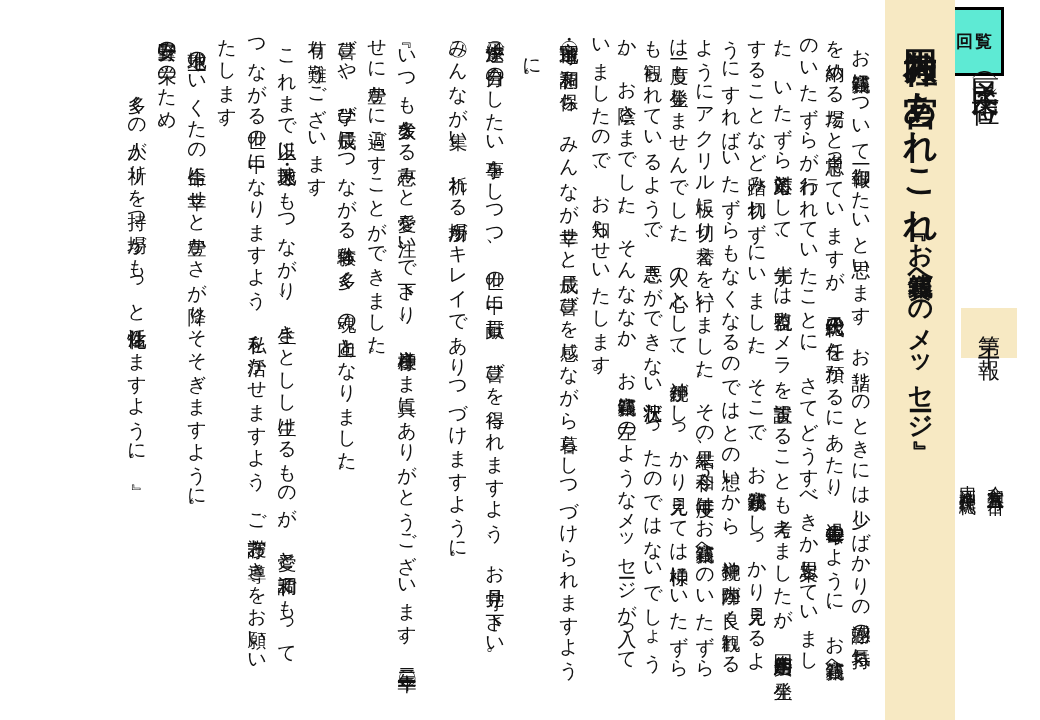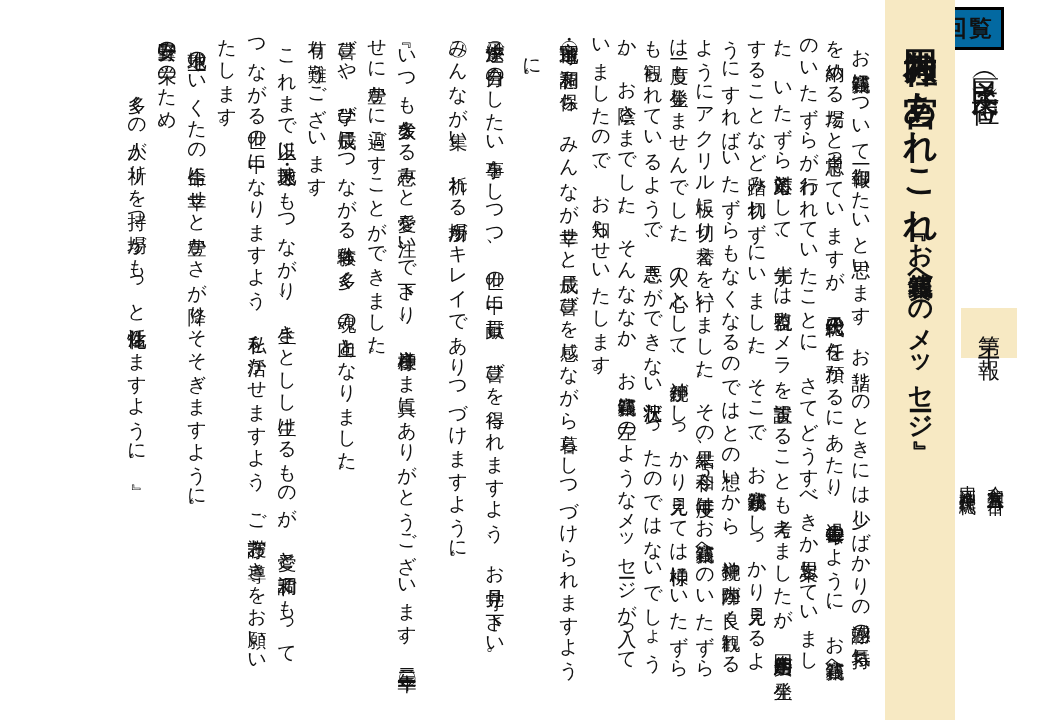--- a/index.html
+++ b/index.html
@@ -16,24 +16,24 @@
     background: #ffffff;
     overflow: hidden;
   }
   .v {
     writing-mode: vertical-rl;
     text-orientation: upright;
   }
   
   .kairan {
     position: absolute; top: 7px; right: 36px;
-    background: #0369a1;
+    background: #5eead4;
     border: 3px solid #000;
-    padding: 3px 7px;
-    font-size: 23px; font-weight: bold;
+    padding: 20px 7px;
+    font-size: 17px; font-weight: bold;
     letter-spacing: 2px;
   }
   .addressee {
     position: absolute; top: 56px; right: 31px;
     font-size: 28px;
     letter-spacing: 3px;
     line-height: 48px;
   }
   .report-no {
     position: absolute; top: 308px; right: 23px;

